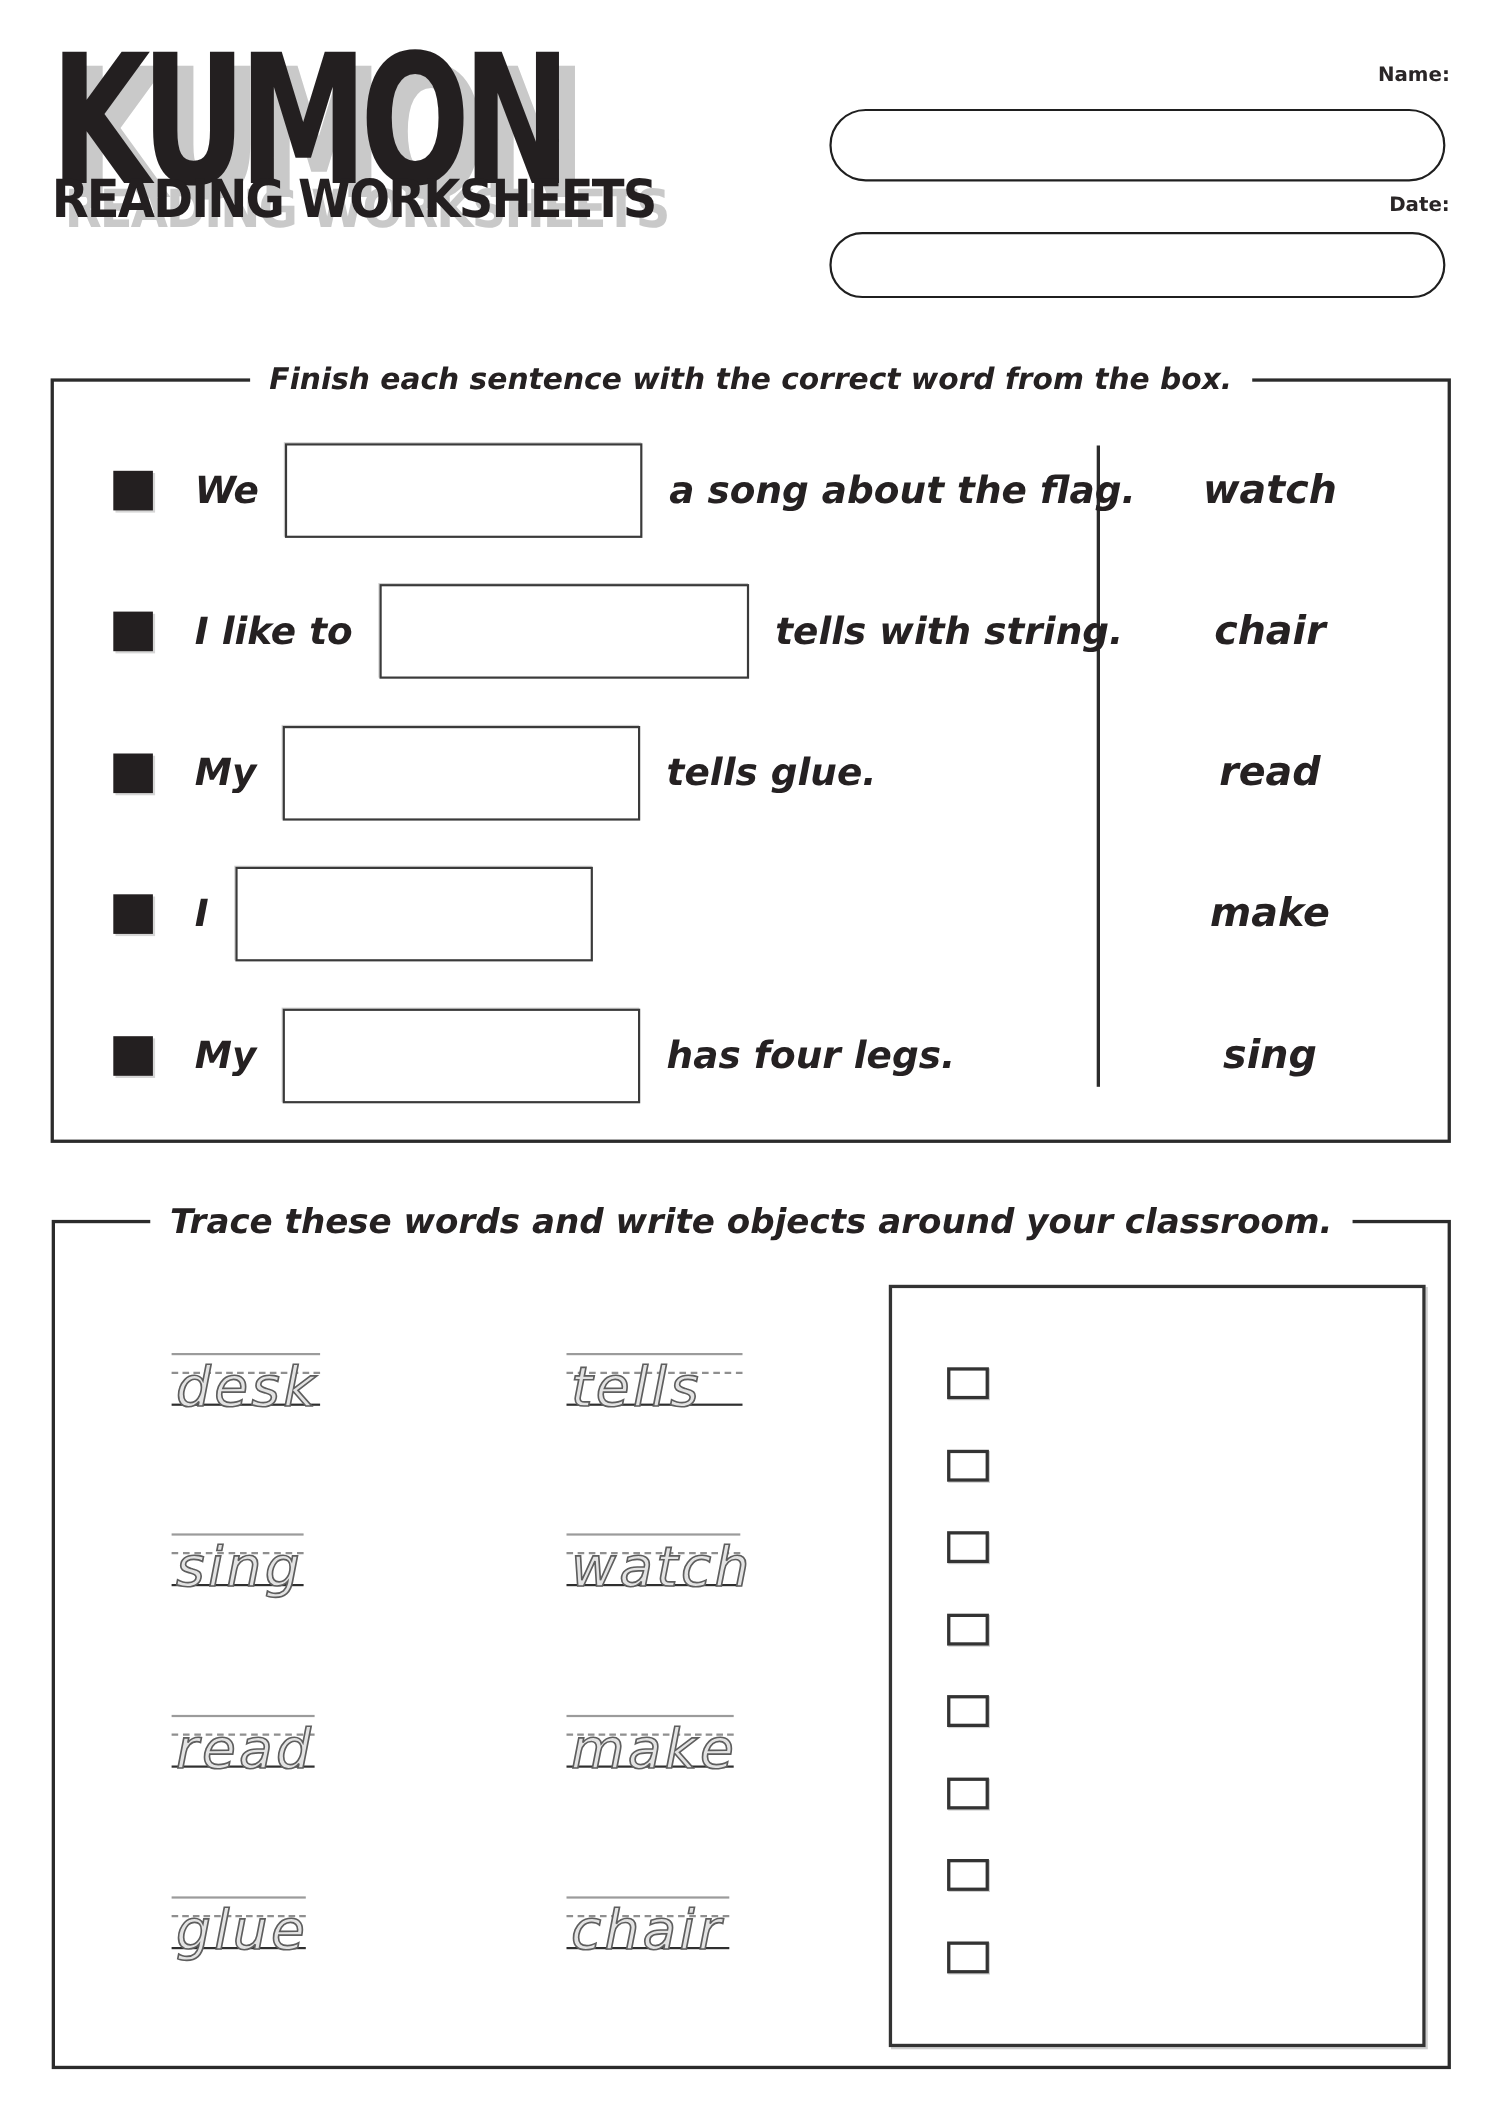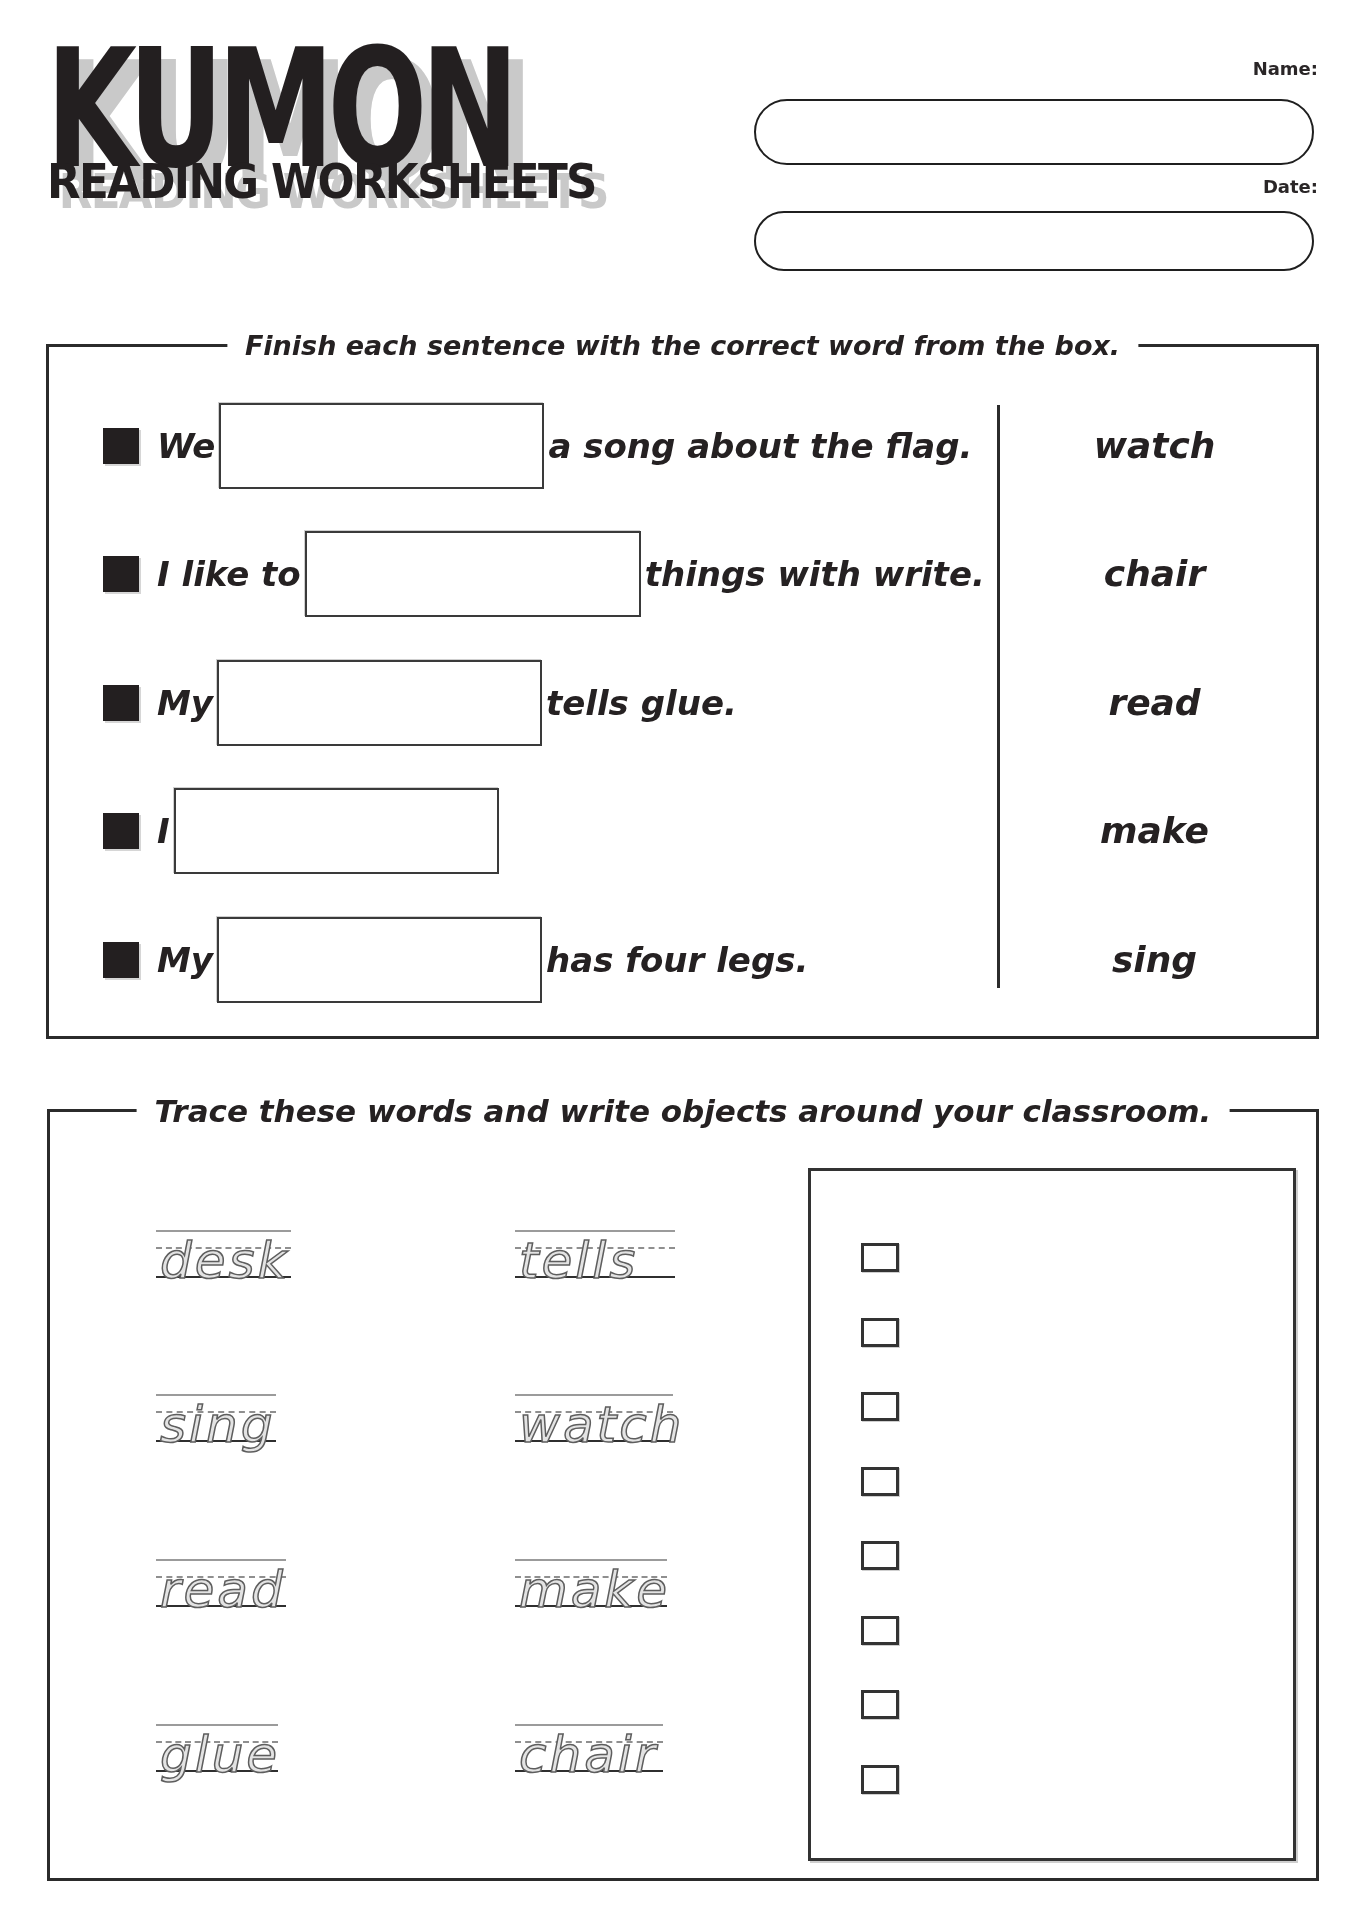--- a/index.html
+++ b/index.html
@@ -45,21 +45,21 @@
     font-size:27px;font-weight:600;color:#252122;line-height:36px;
   }
   .section1{left:46px;top:344px;width:1267px;height:689px;}
   .section2{left:47px;top:1109px;width:1266px;height:766px;}
   .section2 .frame-title{font-size:31px;}
 
   
   .divider{position:absolute;left:948px;top:58px;width:2.5px;height:583px;background:#2b2b2b;}
   .s1-row{
     position:absolute;left:54px;height:88px;display:flex;align-items:center;
-    column-gap:4px;white-space:nowrap;
+    column-gap:24px;white-space:nowrap;
   }
   .bullet{width:36px;height:36px;background:#231f20;flex:0 0 auto;margin-right:14px;box-shadow:2px 2px 0 #d6d6d6;}
   .stext{font-size:34px;font-weight:600;color:#252122;}
   .blank{
     display:inline-block;height:86px;box-sizing:border-box;
     border:2.5px solid #3a3a3a;background:#fff;box-shadow:-1px -1px 0 #cfcfcf;
   }
   .bank-word{
     position:absolute;left:948px;width:315px;text-align:center;
     font-size:36px;font-weight:600;color:#252122;line-height:44px;
@@ -106,21 +106,21 @@
     <div class="s1-row" style="top:55px">
       <span class="bullet"></span>
       <span class="stext">We</span>
       <span class="blank" style="width:325px"></span>
       <span class="stext">a song about the flag.</span>
     </div>
     <div class="s1-row" style="top:183px">
       <span class="bullet"></span>
       <span class="stext">I like to</span>
       <span class="blank" style="width:336px"></span>
-      <span class="stext">things with write.</span>
+      <span class="stext">tells with string.</span>
     </div>
     <div class="s1-row" style="top:312px">
       <span class="bullet"></span>
       <span class="stext">My</span>
       <span class="blank" style="width:325px"></span>
       <span class="stext">tells glue.</span>
     </div>
     <div class="s1-row" style="top:440px">
       <span class="bullet"></span>
       <span class="stext">I</span>

